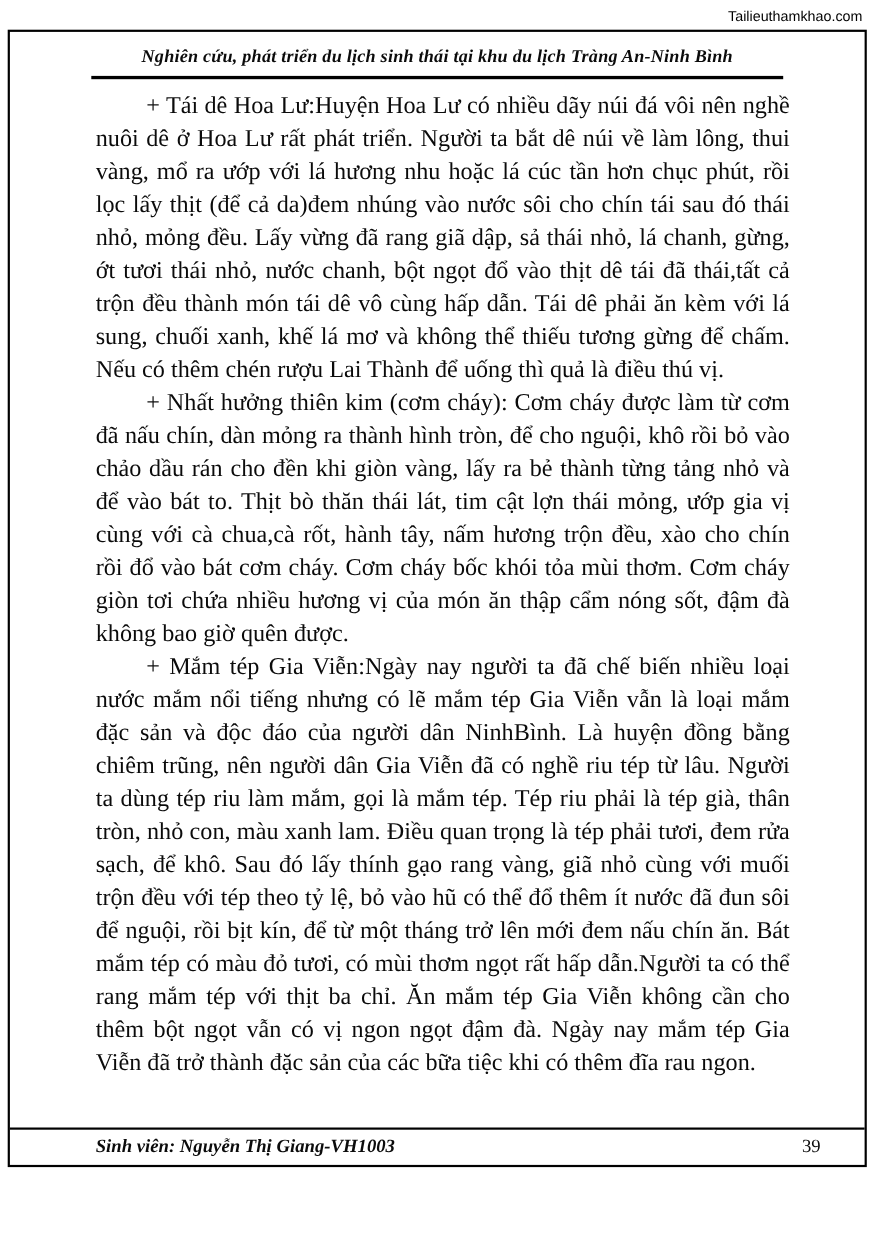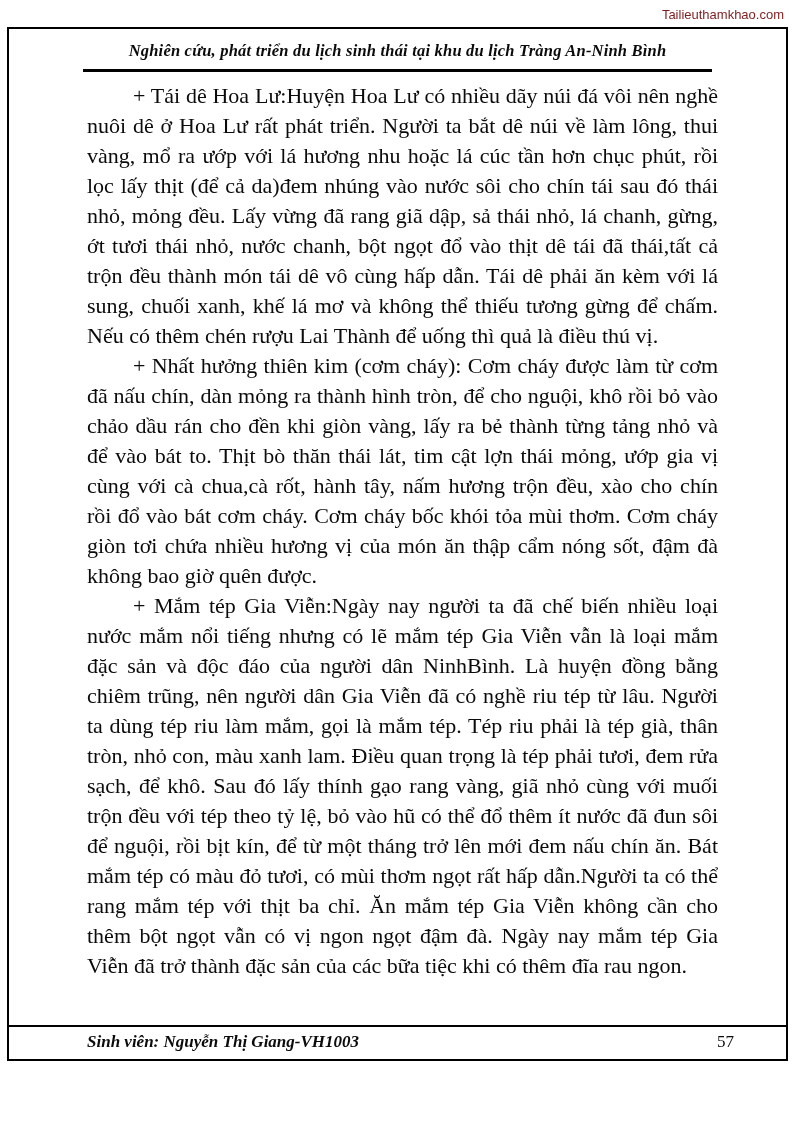--- a/index.html
+++ b/index.html
@@ -14,21 +14,21 @@
     font-family: "Liberation Serif", serif;
     color: #0b0b0b;
     overflow: hidden;
   }
   .watermark {
     position: absolute;
     top: 7px;
     right: 10px;
     font-family: "Liberation Sans", sans-serif;
     font-size: 13px;
-    color: #7f1d1d;
+    color: #000000;
   }
   .page-frame {
     position: absolute;
     left: 7px;
     right: 6px;
     top: 27px;
     bottom: 62px;
     border: 2px solid #000000;
     box-sizing: border-box;
     display: flex;
@@ -59,21 +59,21 @@
   }
   .doc-body p.section-heading {
     text-indent: 0;
     font-weight: bold;
   }
   .doc-footer {
     border-top: 2px solid #000000;
     display: flex;
     justify-content: space-between;
     align-items: center;
-    padding: 5px 52px 7px 78px;
+    padding: 5px 40px 7px 78px;
     font-size: 17px;
   }
   .footer-author {
     font-weight: bold;
     font-style: italic;
   }
   .footer-page {
     font-size: 17px;
   }
 </style>
@@ -87,16 +87,16 @@
   <div class="doc-header">Nghiên cứu, phát triển du lịch sinh thái tại khu du lịch Tràng An-Ninh Bình</div>
 
   <div class="doc-body">
     <p>+ Tái dê Hoa Lư:Huyện Hoa Lư có nhiều dãy núi đá vôi nên nghề nuôi dê ở Hoa Lư rất phát triển. Người ta bắt dê núi về làm lông, thui vàng, mổ ra ướp với lá hương nhu hoặc lá cúc tần hơn chục phút, rồi lọc lấy thịt (để cả da)đem nhúng vào nước sôi cho chín tái sau đó thái nhỏ, mỏng đều. Lấy vừng đã rang giã dập, sả thái nhỏ, lá chanh, gừng, ớt tươi thái nhỏ, nước chanh, bột ngọt đổ vào thịt dê tái đã thái,tất cả trộn đều thành món tái dê vô cùng hấp dẫn. Tái dê phải ăn kèm với lá sung, chuối xanh, khế lá mơ và không thể thiếu tương gừng để chấm. Nếu có thêm chén rượu Lai Thành  để uống thì quả là điều thú vị.</p>
     <p>+ Nhất hưởng thiên kim (cơm cháy): Cơm cháy được làm từ cơm đã nấu chín, dàn mỏng ra thành hình tròn, để cho nguội, khô rồi bỏ vào chảo dầu rán cho đền khi giòn vàng, lấy ra bẻ thành từng tảng nhỏ và để vào bát to. Thịt bò thăn thái lát, tim cật lợn thái mỏng, ướp gia vị cùng với cà chua,cà rốt, hành tây, nấm hương trộn đều, xào cho chín rồi đổ vào bát cơm cháy. Cơm cháy bốc khói tỏa mùi thơm. Cơm cháy giòn tơi chứa nhiều  hương vị của món ăn thập cẩm nóng sốt, đậm đà không bao giờ quên được.</p>
     <p>+ Mắm tép Gia Viễn:Ngày nay người ta đã chế biến nhiều loại nước mắm nổi tiếng nhưng có lẽ mắm tép Gia Viễn vẫn là loại mắm đặc sản và độc đáo của người dân NinhBình. Là huyện đồng bằng chiêm trũng, nên người dân Gia Viễn đã có nghề riu tép từ lâu. Người ta dùng tép riu làm mắm, gọi là mắm tép. Tép riu phải là tép già, thân tròn, nhỏ con, màu xanh lam. Điều quan trọng là tép phải tươi, đem rửa sạch, để khô. Sau đó lấy thính gạo rang vàng, giã nhỏ cùng với muối trộn đều với tép theo tỷ lệ, bỏ vào hũ có thể đổ thêm ít nước đã đun sôi để nguội, rồi bịt kín, để từ một tháng trở lên mới đem nấu chín ăn. Bát mắm tép có màu đỏ tươi, có mùi thơm ngọt rất hấp dẫn.Người ta có thể rang mắm tép với thịt ba chỉ. Ăn mắm tép Gia Viễn không cần cho thêm bột ngọt vẫn có vị ngon ngọt đậm đà. Ngày nay mắm tép Gia Viễn đã trở thành đặc sản của các bữa tiệc khi có thêm đĩa rau ngon.</p>
   </div>
 
   <div class="doc-footer">
     <span class="footer-author">Sinh viên: Nguyễn Thị Giang-VH1003</span>
-    <span class="footer-page">57</span>
+    <span class="footer-page">39</span>
   </div>
 
 </div>
 
 </body></html>

